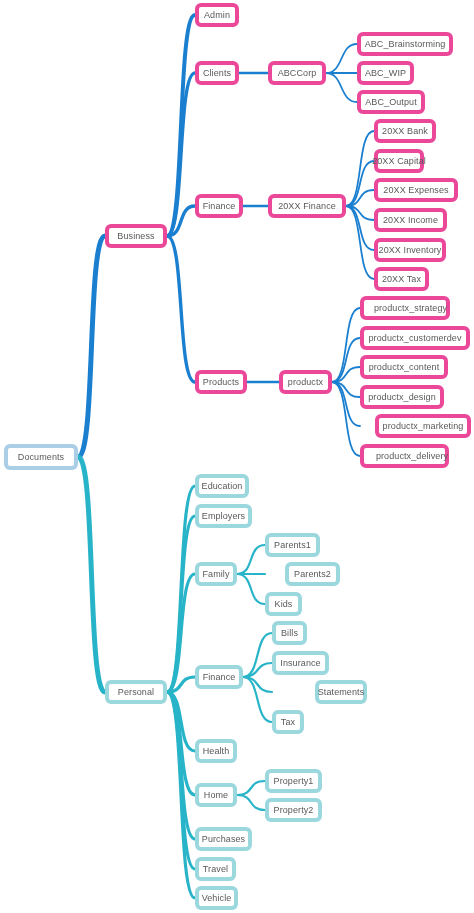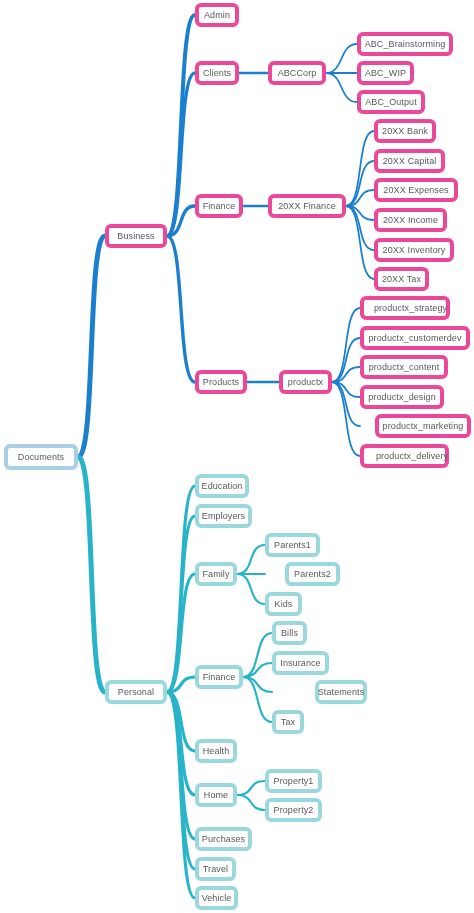--- a/index.html
+++ b/index.html
@@ -124,30 +124,30 @@
       </div>
       <div class="node-box" style="left: 195px; top: 194px; width: 48px; height: 24px;">
         <span>Finance</span>
       </div>
       <div class="node-box" style="left: 268px; top: 194px; width: 78px; height: 24px;">
         <span>20XX Finance</span>
       </div>
       <div class="node-box" style="left: 374px; top: 119px; width: 62px; height: 24px;">
         <span>20XX Bank</span>
       </div>
-      <div class="node-box" style="left: 374px; top: 149px; width: 71px; height: 24px;">
+      <div class="node-box" style="left: 374px; top: 149px; width: 50px; height: 24px;">
         <span>20XX Capital</span>
       </div>
       <div class="node-box" style="left: 374px; top: 178px; width: 84px; height: 24px;">
         <span>20XX Expenses</span>
       </div>
       <div class="node-box" style="left: 374px; top: 208px; width: 73px; height: 24px;">
         <span>20XX Income</span>
       </div>
-      <div class="node-box" style="left: 374px; top: 238px; width: 80px; height: 24px;">
+      <div class="node-box" style="left: 374px; top: 238px; width: 72px; height: 24px;">
         <span>20XX Inventory</span>
       </div>
       <div class="node-box" style="left: 374px; top: 267px; width: 55px; height: 24px;">
         <span>20XX Tax</span>
       </div>
       <div class="node-box" style="left: 195px; top: 370px; width: 52px; height: 24px;">
         <span>Products</span>
       </div>
       <div class="node-box" style="left: 279px; top: 370px; width: 53px; height: 24px;">
         <span>productx</span>

